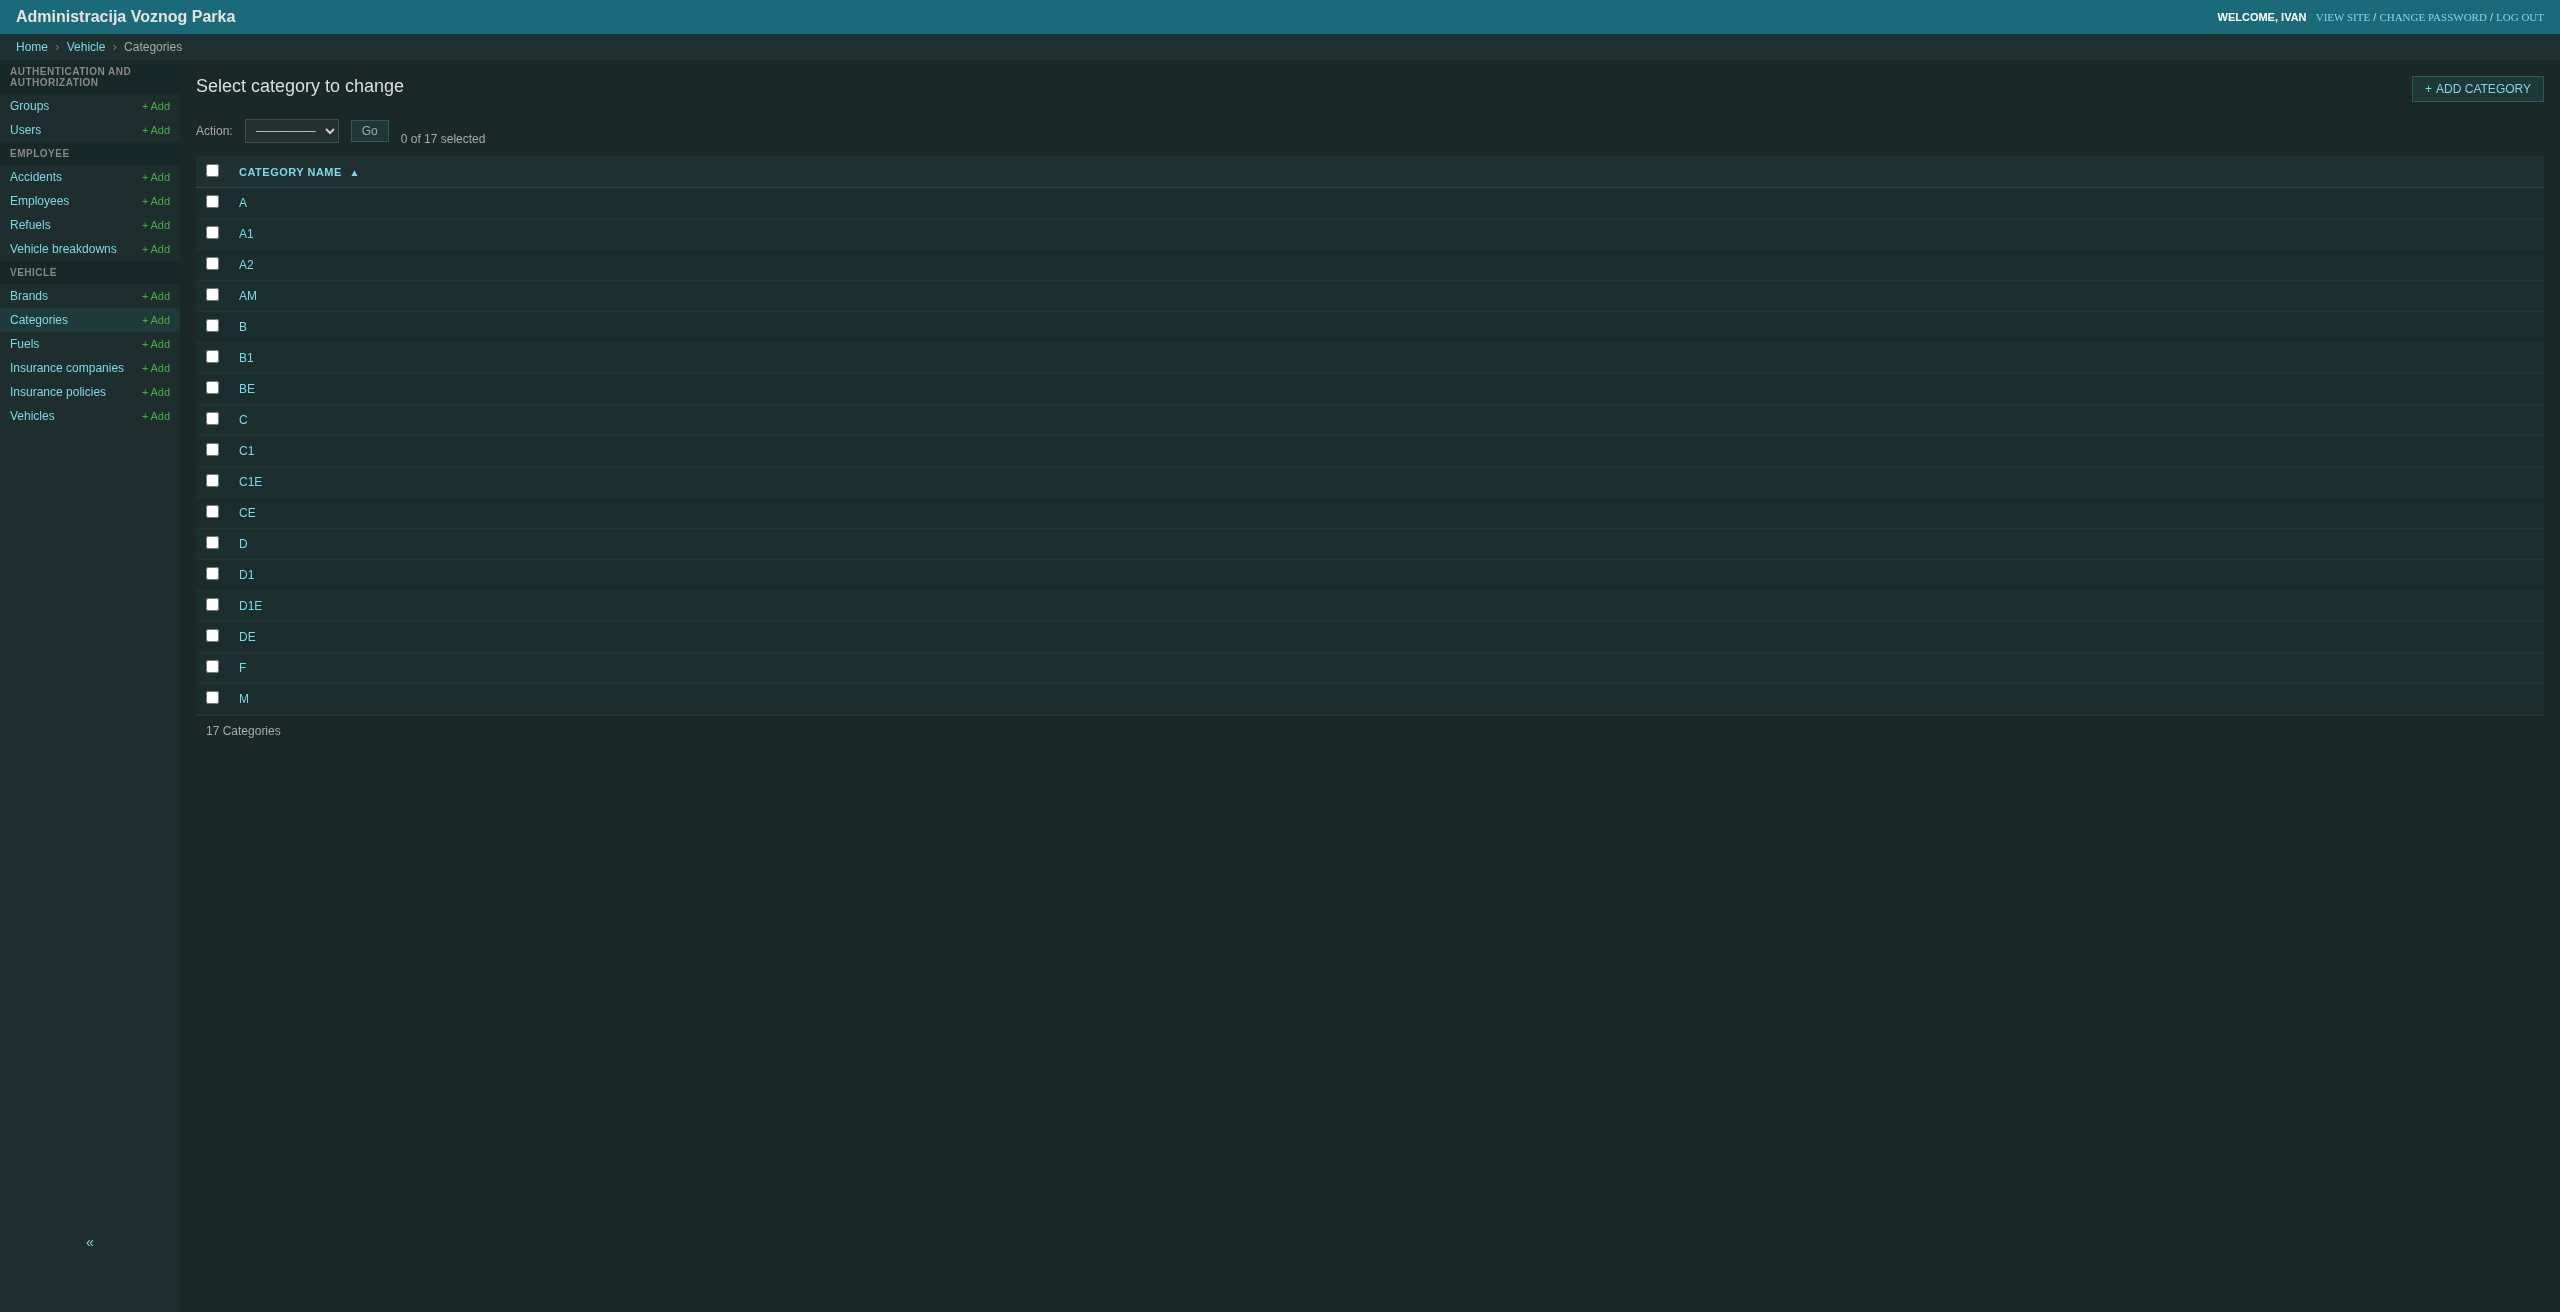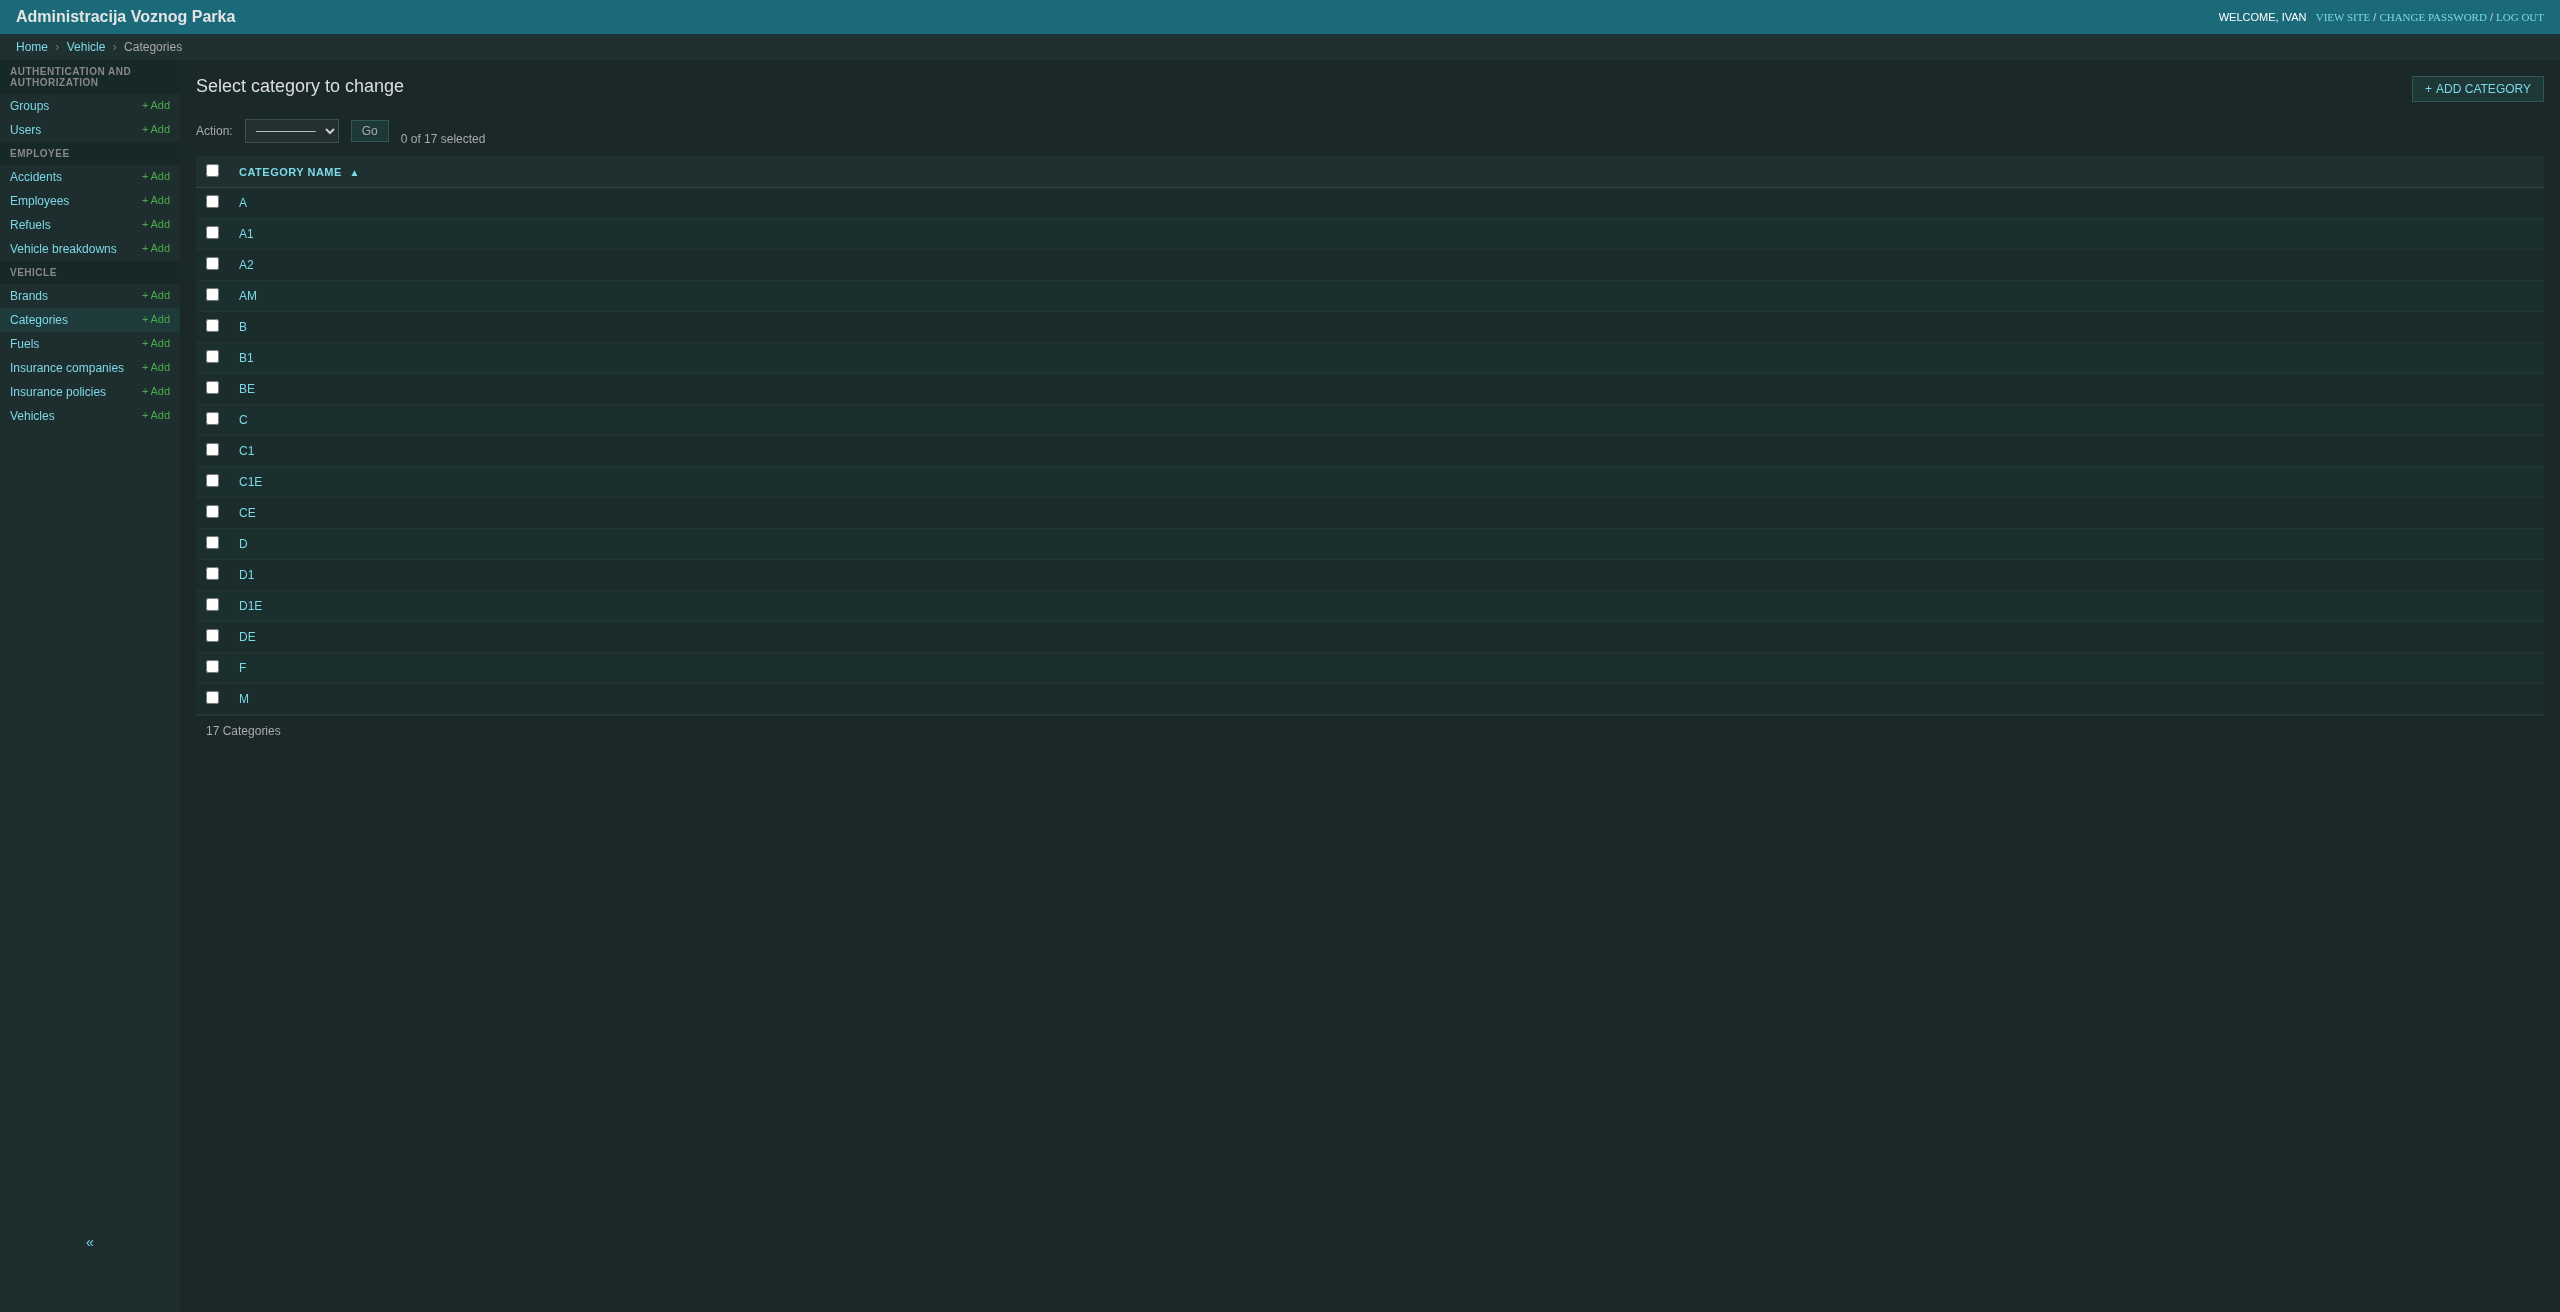--- a/index.html
+++ b/index.html
@@ -23,21 +23,21 @@
       color: #e5e5e5;
       font-size: 16px;
       font-weight: bold;
     }
     #header .user-info {
       color: #ccc;
       font-size: 11px;
     }
     #header .user-info span {
       color: #fff;
-      font-weight: normal;
+      font-weight: bold;
     }
     #header .user-info a {
       color: #7dd8e8;
       text-decoration: none;
       font-family: Liberation Serif, serif;
     }
 
     
     #breadcrumb {
       background: #1e3030;
@@ -71,21 +71,21 @@
       background: #162828;
       color: #888;
       font-size: 10px;
       font-weight: bold;
       text-transform: uppercase;
       padding: 6px 10px;
       letter-spacing: 0.5px;
     }
     .sidebar-item {
       display: flex;
-      align-items: flex-start;
+      align-items: center;
       justify-content: space-between;
       padding: 5px 10px;
       cursor: pointer;
     }
     .sidebar-item.active {
       background: #1e3a3a;
     }
     .sidebar-item .item-label {
       color: #7dd8e8;
       font-size: 12px;

